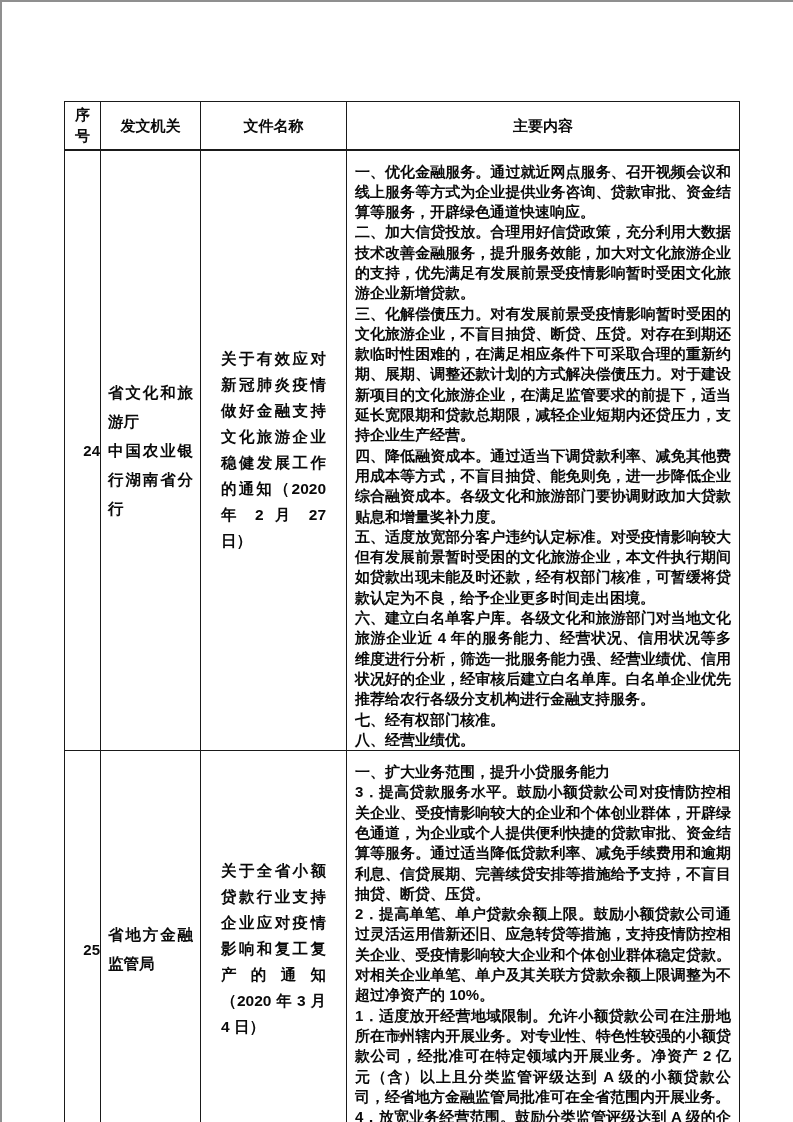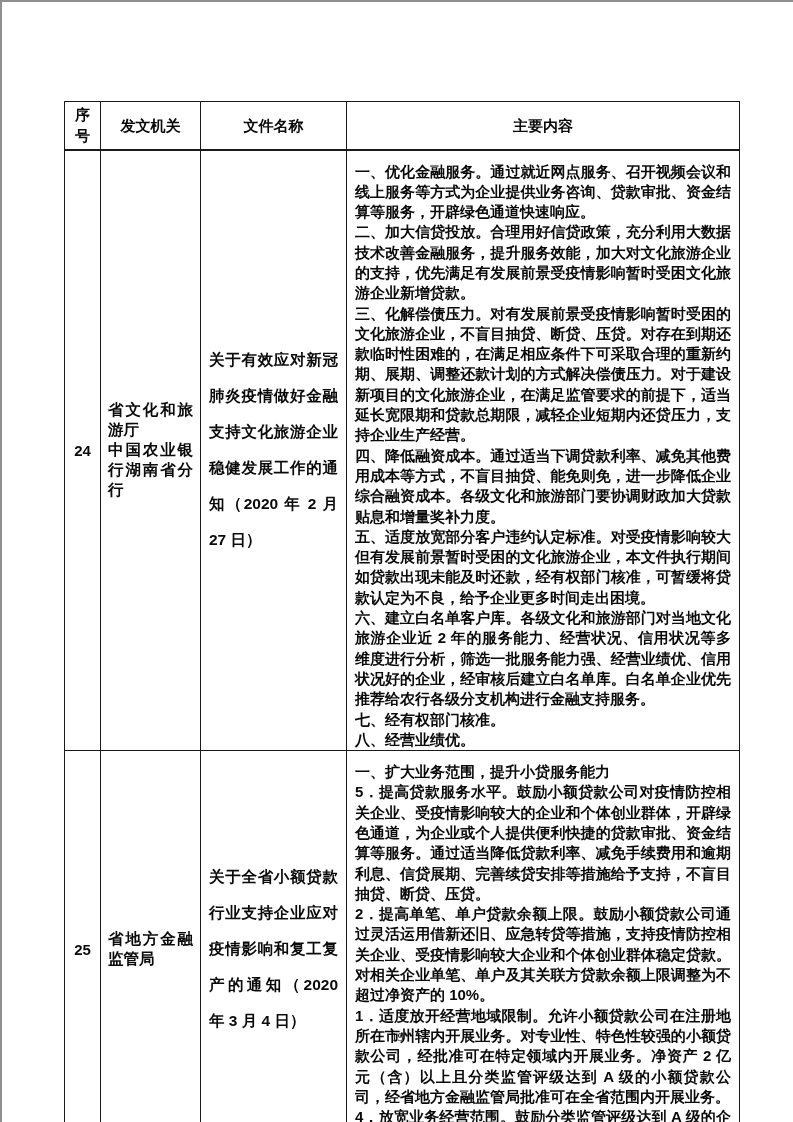--- a/index.html
+++ b/index.html
@@ -37,37 +37,37 @@
     font-size: 15px;
     line-height: 21px;
     text-align: center;
     vertical-align: middle;
     white-space: pre-line;
     border-bottom-width: 2px;
   }
   tr.row-24 { height: 553px; }
   tr.row-25 { height: 324px; }
   td.cell-no {
-    text-align: center;
+    text-align: right;
     vertical-align: middle;
     font-size: 15px;
   }
   td.cell-agency {
     vertical-align: middle;
     padding: 0 7px;
     font-size: 15.5px;
-    line-height: 20px;
+    line-height: 29px;
     text-align: justify;
     white-space: pre-line;
   }
   td.cell-doc {
     vertical-align: middle;
-    padding: 0 8px;
+    padding: 0 20px;
     font-size: 15.5px;
-    line-height: 36px;
+    line-height: 26px;
     text-align: justify;
   }
   td.cell-content {
     vertical-align: top;
     padding: 11px 8px 0 8px;
     font-size: 15px;
   }
   td.cell-content p {
     margin: 0;
     line-height: 20.3px;
@@ -110,32 +110,32 @@
         <td class="cell-no">24</td>
         <td class="cell-agency">省文化和旅游厅
 中国农业银行湖南省分行</td>
         <td class="cell-doc">关于有效应对新冠肺炎疫情做好金融支持文化旅游企业稳健发展工作的通知（2020 年 2 月 27 日）</td>
         <td class="cell-content">
             <p>一、优化金融服务。通过就近网点服务、召开视频会议和线上服务等方式为企业提供业务咨询、贷款审批、资金结算等服务，开辟绿色通道快速响应。</p>
             <p>二、加大信贷投放。合理用好信贷政策，充分利用大数据技术改善金融服务，提升服务效能，加大对文化旅游企业的支持，优先满足有发展前景受疫情影响暂时受困文化旅游企业新增贷款。</p>
             <p>三、化解偿债压力。对有发展前景受疫情影响暂时受困的文化旅游企业，不盲目抽贷、断贷、压贷。对存在到期还款临时性困难的，在满足相应条件下可采取合理的重新约期、展期、调整还款计划的方式解决偿债压力。对于建设新项目的文化旅游企业，在满足监管要求的前提下，适当延长宽限期和贷款总期限，减轻企业短期内还贷压力，支持企业生产经营。</p>
             <p>四、降低融资成本。通过适当下调贷款利率、减免其他费用成本等方式，不盲目抽贷、能免则免，进一步降低企业综合融资成本。各级文化和旅游部门要协调财政加大贷款贴息和增量奖补力度。</p>
             <p>五、适度放宽部分客户违约认定标准。对受疫情影响较大但有发展前景暂时受困的文化旅游企业，本文件执行期间如贷款出现未能及时还款，经有权部门核准，可暂缓将贷款认定为不良，给予企业更多时间走出困境。</p>
-            <p>六、建立白名单客户库。各级文化和旅游部门对当地文化旅游企业近 2 年的服务能力、经营状况、信用状况等多维度进行分析，筛选一批服务能力强、经营业绩优、信用状况好的企业，经审核后建立白名单库。白名单企业优先推荐给农行各级分支机构进行金融支持服务。</p>
+            <p>六、建立白名单客户库。各级文化和旅游部门对当地文化旅游企业近 4 年的服务能力、经营状况、信用状况等多维度进行分析，筛选一批服务能力强、经营业绩优、信用状况好的企业，经审核后建立白名单库。白名单企业优先推荐给农行各级分支机构进行金融支持服务。</p>
             <p>七、经有权部门核准。</p>
             <p>八、经营业绩优。</p>
           </td>
       </tr>
       <tr class="row-25">
         <td class="cell-no">25</td>
         <td class="cell-agency">省地方金融监管局</td>
         <td class="cell-doc">关于全省小额贷款行业支持企业应对疫情影响和复工复产的通知（2020 年 3 月 4 日）</td>
         <td class="cell-content">
             <p>一、扩大业务范围，提升小贷服务能力</p>
-            <p>5．提高贷款服务水平。鼓励小额贷款公司对疫情防控相关企业、受疫情影响较大的企业和个体创业群体，开辟绿色通道，为企业或个人提供便利快捷的贷款审批、资金结算等服务。通过适当降低贷款利率、减免手续费用和逾期利息、信贷展期、完善续贷安排等措施给予支持，不盲目抽贷、断贷、压贷。</p>
+            <p>3．提高贷款服务水平。鼓励小额贷款公司对疫情防控相关企业、受疫情影响较大的企业和个体创业群体，开辟绿色通道，为企业或个人提供便利快捷的贷款审批、资金结算等服务。通过适当降低贷款利率、减免手续费用和逾期利息、信贷展期、完善续贷安排等措施给予支持，不盲目抽贷、断贷、压贷。</p>
             <p>2．提高单笔、单户贷款余额上限。鼓励小额贷款公司通过灵活运用借新还旧、应急转贷等措施，支持疫情防控相关企业、受疫情影响较大企业和个体创业群体稳定贷款。对相关企业单笔、单户及其关联方贷款余额上限调整为不超过净资产的 10%。</p>
             <p>1．适度放开经营地域限制。允许小额贷款公司在注册地所在市州辖内开展业务。对专业性、特色性较强的小额贷款公司，经批准可在特定领域内开展业务。净资产 2 亿元（含）以上且分类监管评级达到 A 级的小额贷款公司，经省地方金融监管局批准可在全省范围内开展业务。</p>
             <p>4．放宽业务经营范围。鼓励分类监管评级达到 A 级的企业探</p>
           </td>
       </tr>
     </tbody>
   </table>
 
   <div class="page-number">19</div>
 

